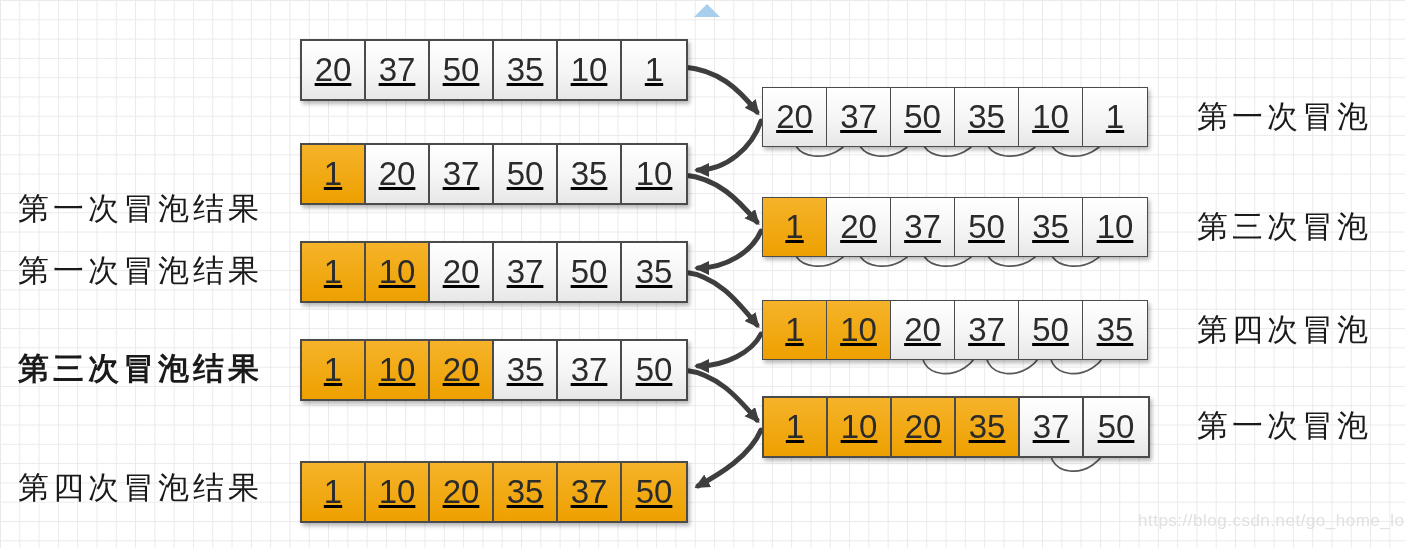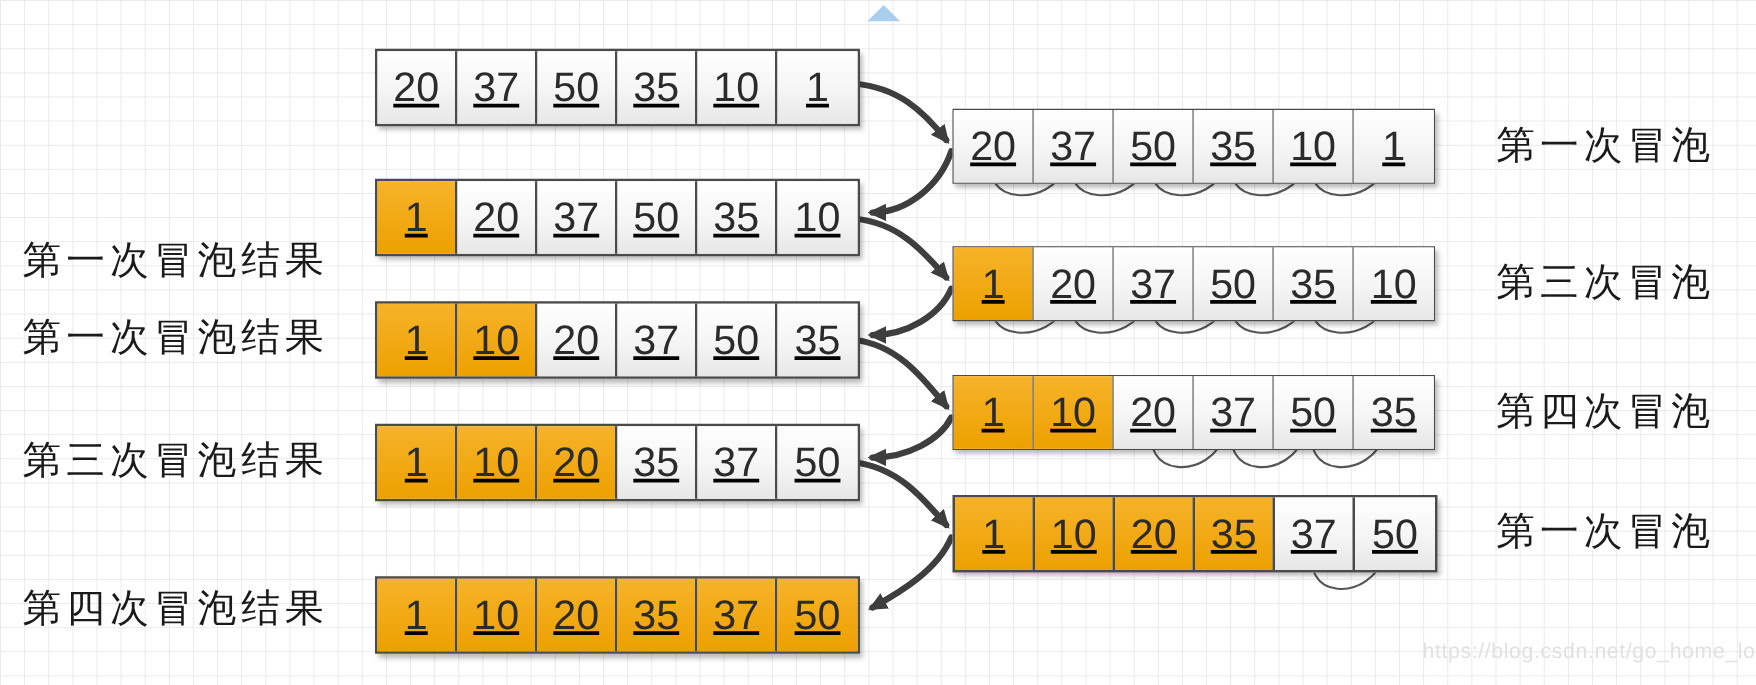--- a/index.html
+++ b/index.html
@@ -104,21 +104,21 @@
     </div>
     <div class="label" style="left: 18px; top: 251px;">第一次冒泡结果</div>
     <div class="array" style="left: 300px; top: 339px;">
       <div class="cell hl">1</div>
       <div class="cell hl">10</div>
       <div class="cell hl">20</div>
       <div class="cell">35</div>
       <div class="cell">37</div>
       <div class="cell">50</div>
     </div>
-    <div class="label" style="left: 18px; top: 349px;">第三次冒泡结果</div>
+    <div class="label" style="left: 18px; top: 349px; font-weight: bold;">第三次冒泡结果</div>
     <div class="array" style="left: 300px; top: 461px;">
       <div class="cell hl">1</div>
       <div class="cell hl">10</div>
       <div class="cell hl">20</div>
       <div class="cell hl">35</div>
       <div class="cell hl">37</div>
       <div class="cell hl">50</div>
     </div>
     <div class="label" style="left: 18px; top: 471px; font-family: Liberation Mono, monospace;">第四次冒泡结果</div>
     <div class="array thin" style="left: 762px; top: 87px;">

